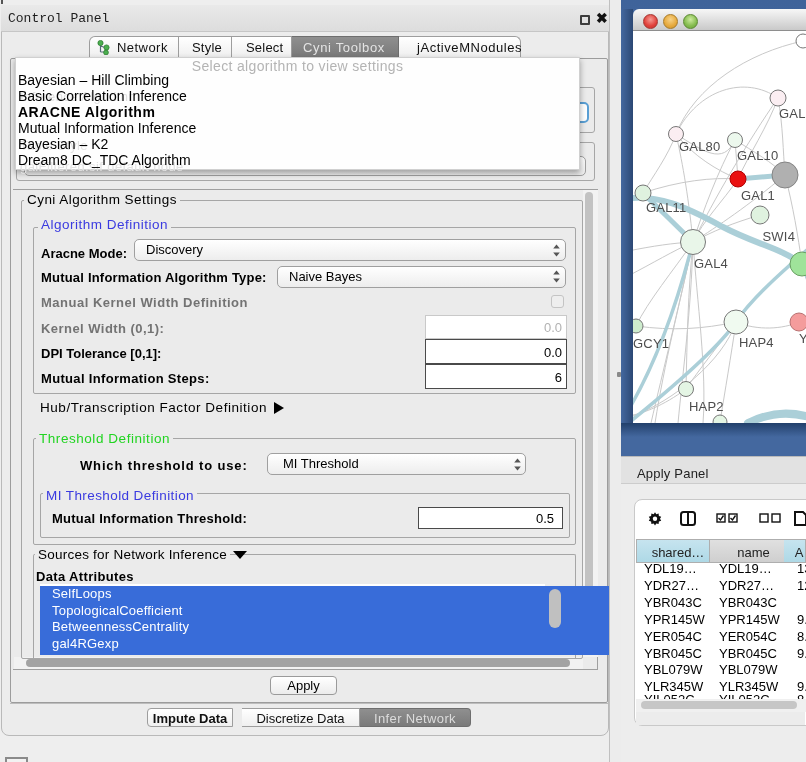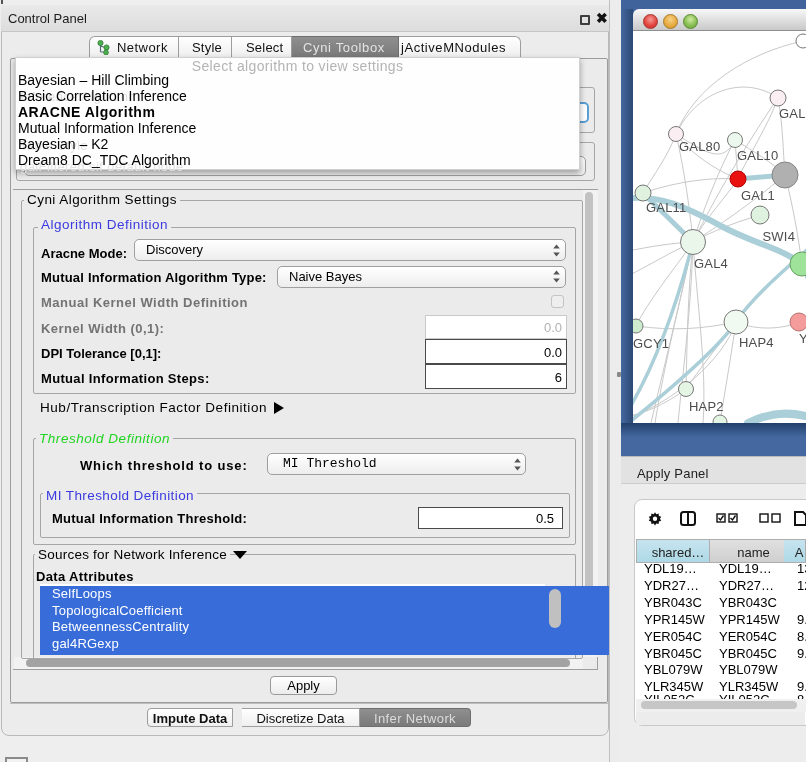--- a/index.html
+++ b/index.html
@@ -12,21 +12,21 @@
   .grp{position:absolute;border:1px solid #a6a6a6;border-radius:3px;}
   .gtitle{position:absolute;background:#ebebeb;padding:0 3px;font-size:13.5px;}
 </style>
 </head>
 <body>
 
 <div class="abs" style="left:1px;top:0;width:2px;height:4px;background:#555;"></div>
 <div class="abs" style="left:1px;top:5px;width:608px;height:731px;background:#ececec;border:1px solid #b9b9b9;border-radius:0 0 8px 8px;box-sizing:border-box;"></div>
 
 <div class="abs" style="left:1px;top:5px;width:608px;height:26px;background:linear-gradient(#e9e9e9,#dddddd);border-bottom:1px solid #c6c6c6;"></div>
-<div class="abs" style="left:8px;top:11px;font-size:13px;color:#1c1c1c;">Control Panel</div>
+<div class="abs" style="left:8px;top:11px;font-size:13px;color:#1c1c1c;font-family:Liberation Mono, monospace;">Control Panel</div>
 
 <div class="abs" style="left:580px;top:15px;width:10px;height:10px;border:2px solid #3d3d3d;border-radius:1px;box-sizing:border-box;"></div>
 <div class="abs" style="left:596px;top:10px;font-size:14px;font-weight:bold;color:#111;">✖</div>
 
 <div id="tabs" class="abs" style="left:89px;top:36px;height:22px;">
   <div class="abs" style="left:0;top:0;width:90px;height:22px;background:linear-gradient(#ffffff,#eeeeee);border:1px solid #9d9d9d;border-bottom:none;border-radius:6px 0 0 0;box-sizing:border-box;"></div>
   <div class="abs" style="left:90px;top:0;width:53px;height:22px;background:linear-gradient(#ffffff,#eeeeee);border:1px solid #9d9d9d;border-bottom:none;border-left:none;box-sizing:border-box;"></div>
   <div class="abs" style="left:143px;top:0;width:60px;height:22px;background:linear-gradient(#ffffff,#eeeeee);border:1px solid #9d9d9d;border-bottom:none;border-left:none;box-sizing:border-box;"></div>
   <div class="abs" style="left:203px;top:0;width:107px;height:22px;background:linear-gradient(#8f8f8f,#787878);border:1px solid #6e6e6e;border-bottom:none;border-left:none;box-sizing:border-box;"></div>
   <div class="abs" style="left:310px;top:0;width:122px;height:22px;background:linear-gradient(#ffffff,#eeeeee);border:1px solid #9d9d9d;border-bottom:none;border-left:none;border-radius:0 6px 0 0;box-sizing:border-box;"></div>
@@ -34,21 +34,21 @@
   <svg class="abs" style="left:8px;top:4px;" width="14" height="15" viewBox="0 0 14 15">
     <path d="M3.5 4 L3.5 12 M3.5 12 L8 12 M3.5 6 L8 7.5" stroke="#5a6b7a" stroke-width="1.2" fill="none"></path>
     <circle cx="3.5" cy="3" r="2.6" fill="#4caf50" stroke="#2e7d32" stroke-width="0.8"></circle>
     <circle cx="9.5" cy="7.5" r="2.6" fill="#4caf50" stroke="#2e7d32" stroke-width="0.8"></circle>
     <circle cx="9" cy="12.5" r="2.4" fill="#4caf50" stroke="#2e7d32" stroke-width="0.8"></circle>
   </svg>
   <div class="abs" style="left:28px;top:4px;font-size:13px;color:#111;letter-spacing:0.45px;">Network</div>
   <div class="abs" style="left:103px;top:4px;font-size:13px;color:#111;letter-spacing:0.2px;">Style</div>
   <div class="abs" style="left:157px;top:4px;font-size:13px;color:#111;letter-spacing:0.2px;">Select</div>
   <div class="abs" style="left:214px;top:4px;font-size:13px;color:#e4e4e4;letter-spacing:0.65px;">Cyni Toolbox</div>
-  <div class="abs" style="left:312px;top:4px;font-size:13px;color:#111;letter-spacing:0.55px;">jActiveMNodules</div>
+  <div class="abs" style="left:328px;top:4px;font-size:13px;color:#111;letter-spacing:0.55px;">jActiveMNodules</div>
 </div>
 
 <div class="abs" style="left:10px;top:58px;width:598px;height:645px;background:#ebebeb;border:1px solid #9c9c9c;box-sizing:border-box;border-radius:2px;"></div>
 
 <div class="abs" style="left:16px;top:87px;width:577px;height:44px;border:1px solid #a6a6a6;border-radius:3px;"></div>
 <div class="abs" style="left:24px;top:102px;width:565px;height:21px;background:#fff;border:2px solid #5a9fd4;border-radius:5px;box-sizing:border-box;"></div>
 <div class="abs" style="left:16px;top:142px;width:577px;height:37px;border:1px solid #a6a6a6;border-radius:3px;"></div>
 <div class="abs" style="left:24px;top:156px;width:562px;height:20px;background:linear-gradient(#fdfdfd,#ececec);border:1px solid #9f9f9f;border-radius:5px;box-sizing:border-box;"></div>
 
 <div class="abs" style="left:13px;top:189px;width:585px;height:481px;border-top:1px solid #9f9f9f;border-right:1px solid #9f9f9f;border-bottom:1px solid #9f9f9f;box-sizing:border-box;"></div>
@@ -92,25 +92,25 @@
 
 <div class="abs lbl" style="left:41px;top:371px;letter-spacing:0.33px;">Mutual Information Steps:</div>
 <div class="field" style="left:425px;top:364px;width:142px;height:25px;border:1px solid #4a4a4a;box-sizing:border-box;text-align:right;font-size:13px;color:#000;padding:5px 4px 0 0;">6</div>
 
 <div class="abs" style="left:40px;top:400px;font-size:13.5px;color:#000;letter-spacing:0.54px;">Hub/Transcription Factor Definition</div>
 <svg class="abs" style="left:274px;top:402px;" width="10" height="12" viewBox="0 0 10 12">
     <path d="M0 0 L10 6 L0 12 Z" fill="#000"></path>
   </svg>
 
 <div class="grp" style="left:33px;top:438px;width:541px;height:105px;border-radius:2px;"></div>
-<div class="gtitle" style="left:36px;top:431px;color:#21d421;letter-spacing:0.55px;font-style:italic;">Threshold Definition</div>
+<div class="gtitle" style="left:36px;top:431px;color:#21d421;letter-spacing:0.55px;">Threshold Definition</div>
 
 <div class="abs lbl" style="left:80px;top:458px;letter-spacing:0.85px;">Which threshold to use:</div>
 <div class="abs" style="left:267px;top:453px;width:259px;height:22px;background:linear-gradient(#ffffff,#ededed);border:1px solid #9f9f9f;border-radius:5px;box-sizing:border-box;"></div>
-<div class="abs" style="left:283px;top:456px;font-size:13px;color:#000;font-family:Liberation Mono, monospace;">MI Threshold</div>
+<div class="abs" style="left:283px;top:456px;font-size:13px;color:#000;">MI Threshold</div>
 <svg class="abs" style="left:513px;top:458px;" width="9" height="13" viewBox="0 0 9 13">
     <path d="M4.5 0.5 L7.8 4.5 L1.2 4.5 Z" fill="#555"></path>
     <path d="M4.5 12.5 L7.8 8.5 L1.2 8.5 Z" fill="#555"></path>
   </svg>
 
 <div class="grp" style="left:40px;top:493px;width:528px;height:43px;border-radius:2px;"></div>
 <div class="gtitle" style="left:43px;top:488px;color:#3a3ae0;letter-spacing:0.41px;">MI Threshold Definition</div>
 
 <div class="abs lbl" style="left:52px;top:511px;letter-spacing:0.25px;">Mutual Information Threshold:</div>
 <div class="field" style="left:418px;top:507px;width:145px;height:22px;border:1px solid #4a4a4a;box-sizing:border-box;text-align:right;font-size:13px;color:#000;padding:3px 8px 0 0;">0.5</div>

